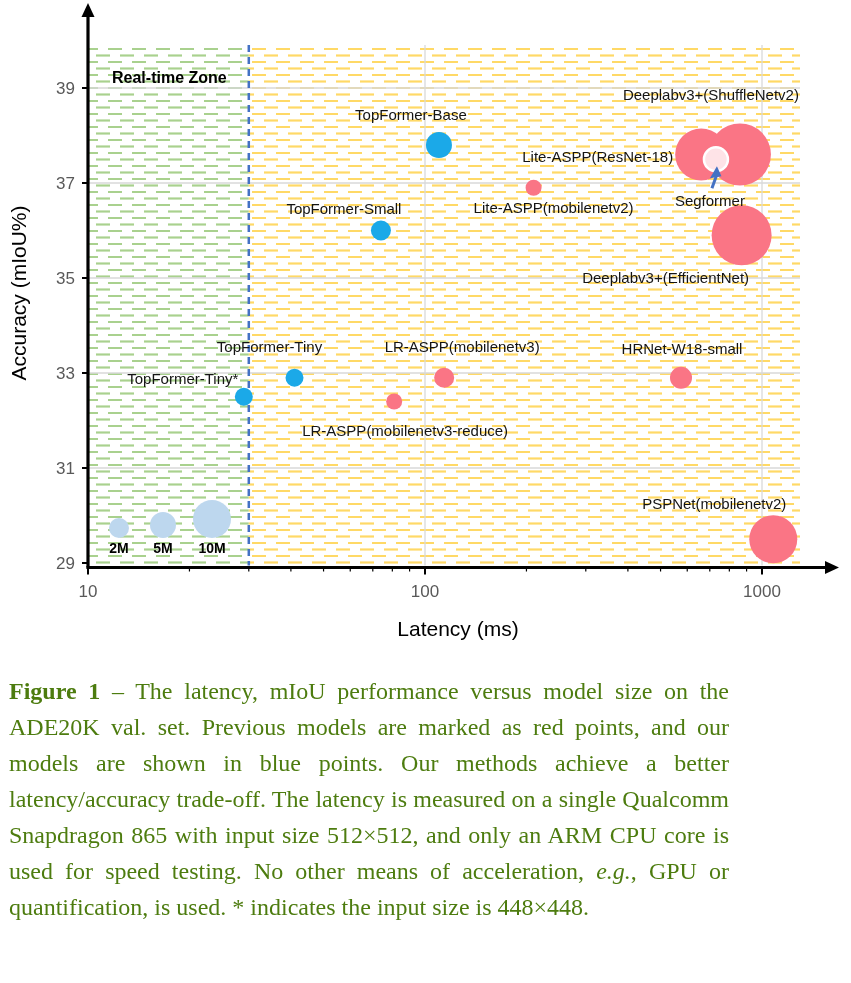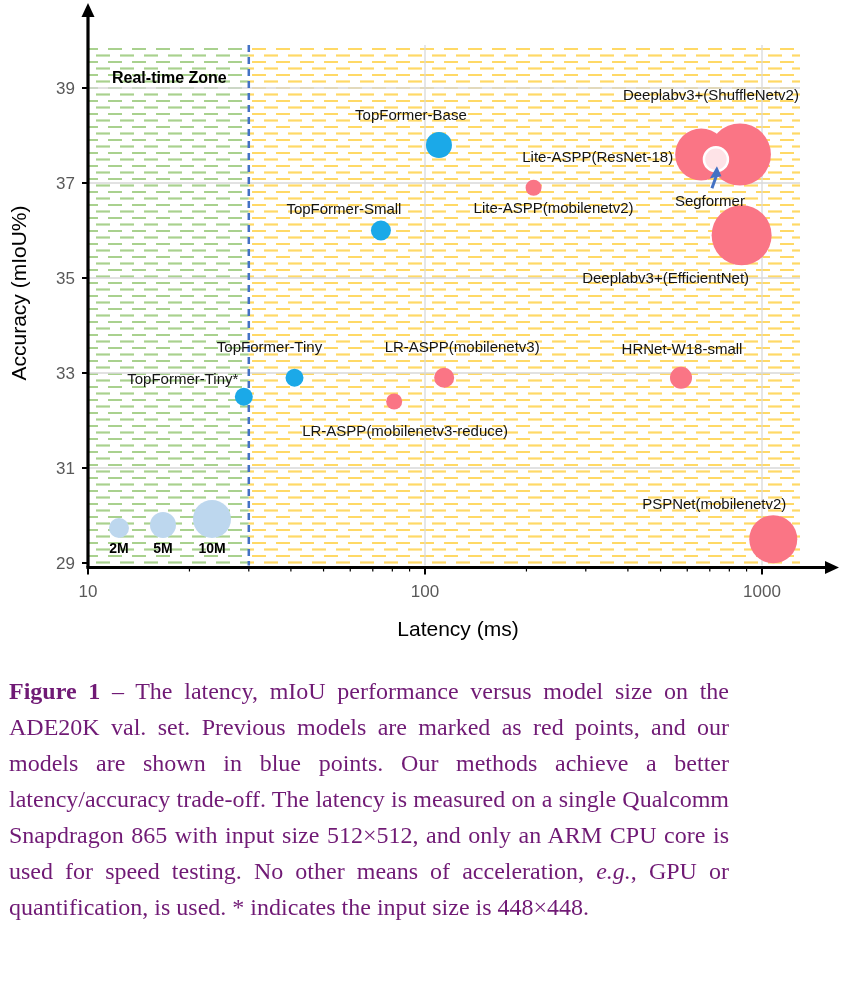--- a/index.html
+++ b/index.html
@@ -1,20 +1,20 @@
 <!DOCTYPE html>
 <html><head>
 <meta charset="utf-8">
 <style>
   html,body{margin:0;padding:0;background:#ffffff;}
   body{width:851px;font-family:"Liberation Sans",sans-serif;}
   .fig-wrap{width:738px;}
   svg text{font-family:"Liberation Sans",sans-serif;}
   .caption{padding:14px 9px 0 9px;font-family:"Liberation Serif",serif;
-           font-size:24px;line-height:36px;color:#701a75;text-align:justify;}
+           font-size:24px;line-height:36px;color:#4d7c0f;text-align:justify;}
   .caption .b{font-weight:bold;}
   .caption .i{font-style:italic;}
 </style>
 </head>
 <body>
 
 <div class="fig-wrap">
 
   <svg id="bubble-chart" width="851" height="655" viewBox="0 0 851 655">
     <defs>

